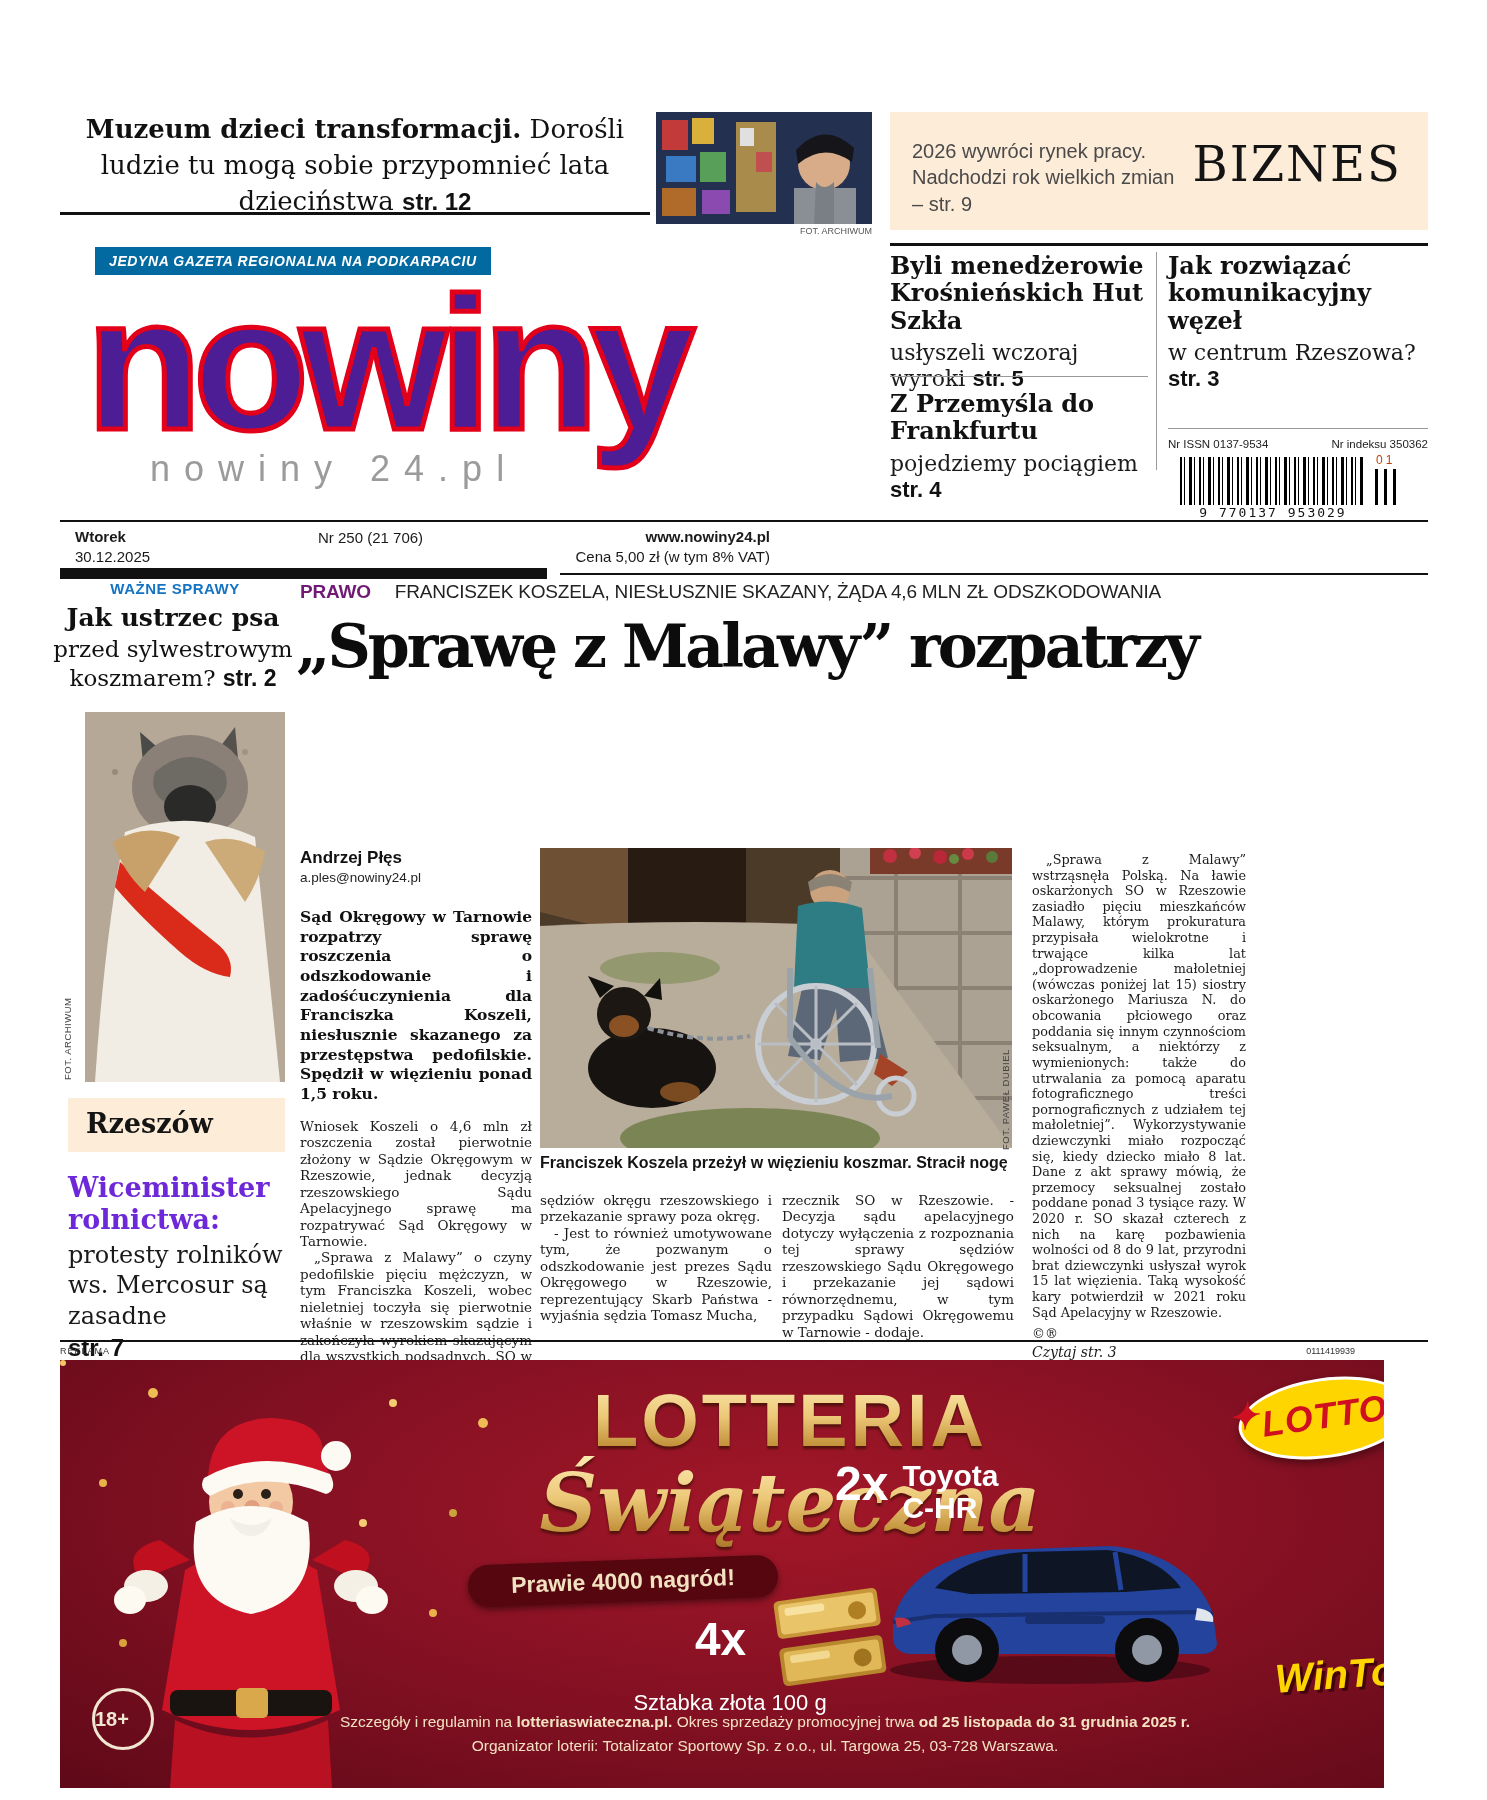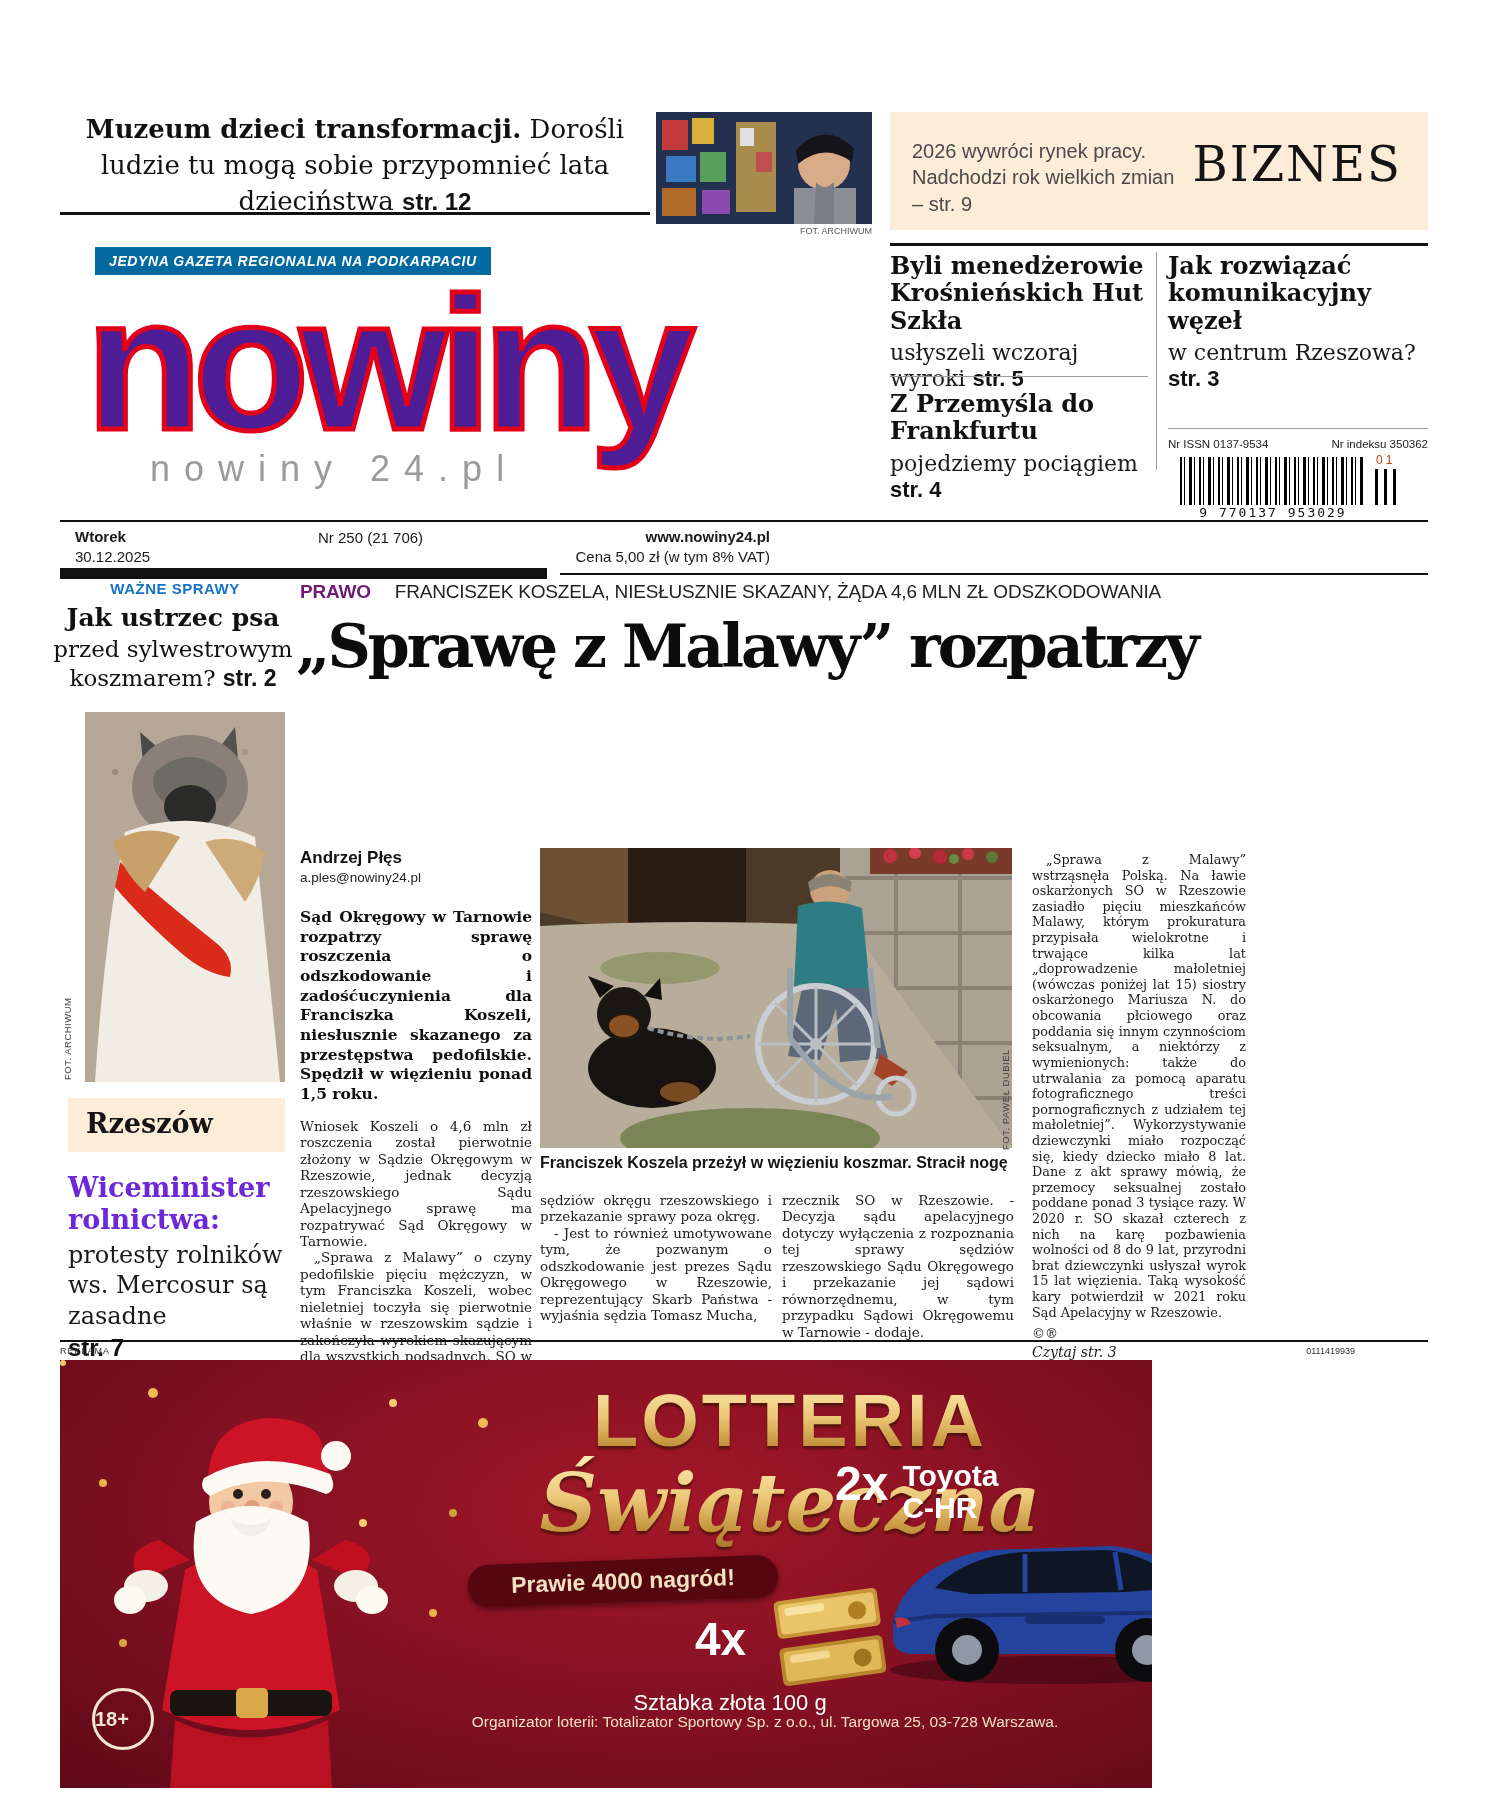--- a/index.html
+++ b/index.html
@@ -82,21 +82,21 @@
   .endline{margin-top:6px;text-align:left;font-size:13px;}
   .readmore{font-family:"DejaVu Serif",serif;font-style:italic;font-size:14px;margin-top:2px;}
   .main-photo{left:540px;top:848px;width:472px;height:300px;overflow:hidden;}
   .main-photo-credit{left:1000px;top:960px;height:190px;}
   .main-caption{left:540px;top:1154px;width:472px;font-weight:bold;font-size:16px;color:#141414;}
 
   .footer-label{left:60px;top:1346px;font-size:9px;letter-spacing:1px;color:#333;}
   .footer-id{left:1155px;top:1346px;width:200px;text-align:right;font-size:9px;color:#333;}
 
   
-  .ad{left:60px;top:1360px;width:1092px;height:428px;overflow:hidden;
+  .ad{left:60px;top:1360px;width:1324px;height:428px;overflow:hidden;
       background:radial-gradient(ellipse at 55% 35%, #a21728 0%, #811022 55%, #5f0918 100%);}
   .sparkles{position:absolute;left:0;top:0;width:6px;height:6px;border-radius:50%;background:#f2c863;
     box-shadow: 90px 30px 0 2px #eebb55, 40px 120px 0 1px #e9b348, 150px 200px 0 2px #f4cd70,
       60px 280px 0 1px #d9a23c, 220px 70px 0 1px #f0c15d, 260px 300px 0 2px #e7af45,
       330px 40px 0 1px #f4cd70, 390px 150px 0 1px #caa23c, 180px 330px 0 1px #f2c863,
       420px 60px 0 2px #eebb55, 370px 250px 0 1px #e9b348, 300px 160px 0 1px #f4cd70;}
   .goldtext{background:linear-gradient(180deg,#fdeab0 0%,#ecc878 45%,#c2913a 80%,#a8762a 100%);
             -webkit-background-clip:text;background-clip:text;color:transparent;
             filter:drop-shadow(0 3px 1px rgba(50,15,0,.65));}
   .ad-title1{position:absolute;left:430px;top:18px;width:600px;text-align:center;
@@ -409,17 +409,18 @@
       <span class="lotto-star" style="right:-8px;bottom:-8px;font-size:14px;">✦</span>
     </div>
 
     <div class="winto">WinTo!</div>
 
     <div class="age">
       <span>18+</span>
     </div>
 
     <div class="legal">
+      <div><span>Szczegóły i regulamin na </span><b>lotteriaswiateczna.pl.</b><span> Okres sprzedaży promocyjnej trwa </span><b>od 25 listopada do 31 grudnia 2025 r.</b></div>
       <div>Organizator loterii: Totalizator Sportowy Sp. z o.o., ul. Targowa 25, 03-728 Warszawa.</div>
     </div>
   </div>
 
 </div>
 
 </body></html>

